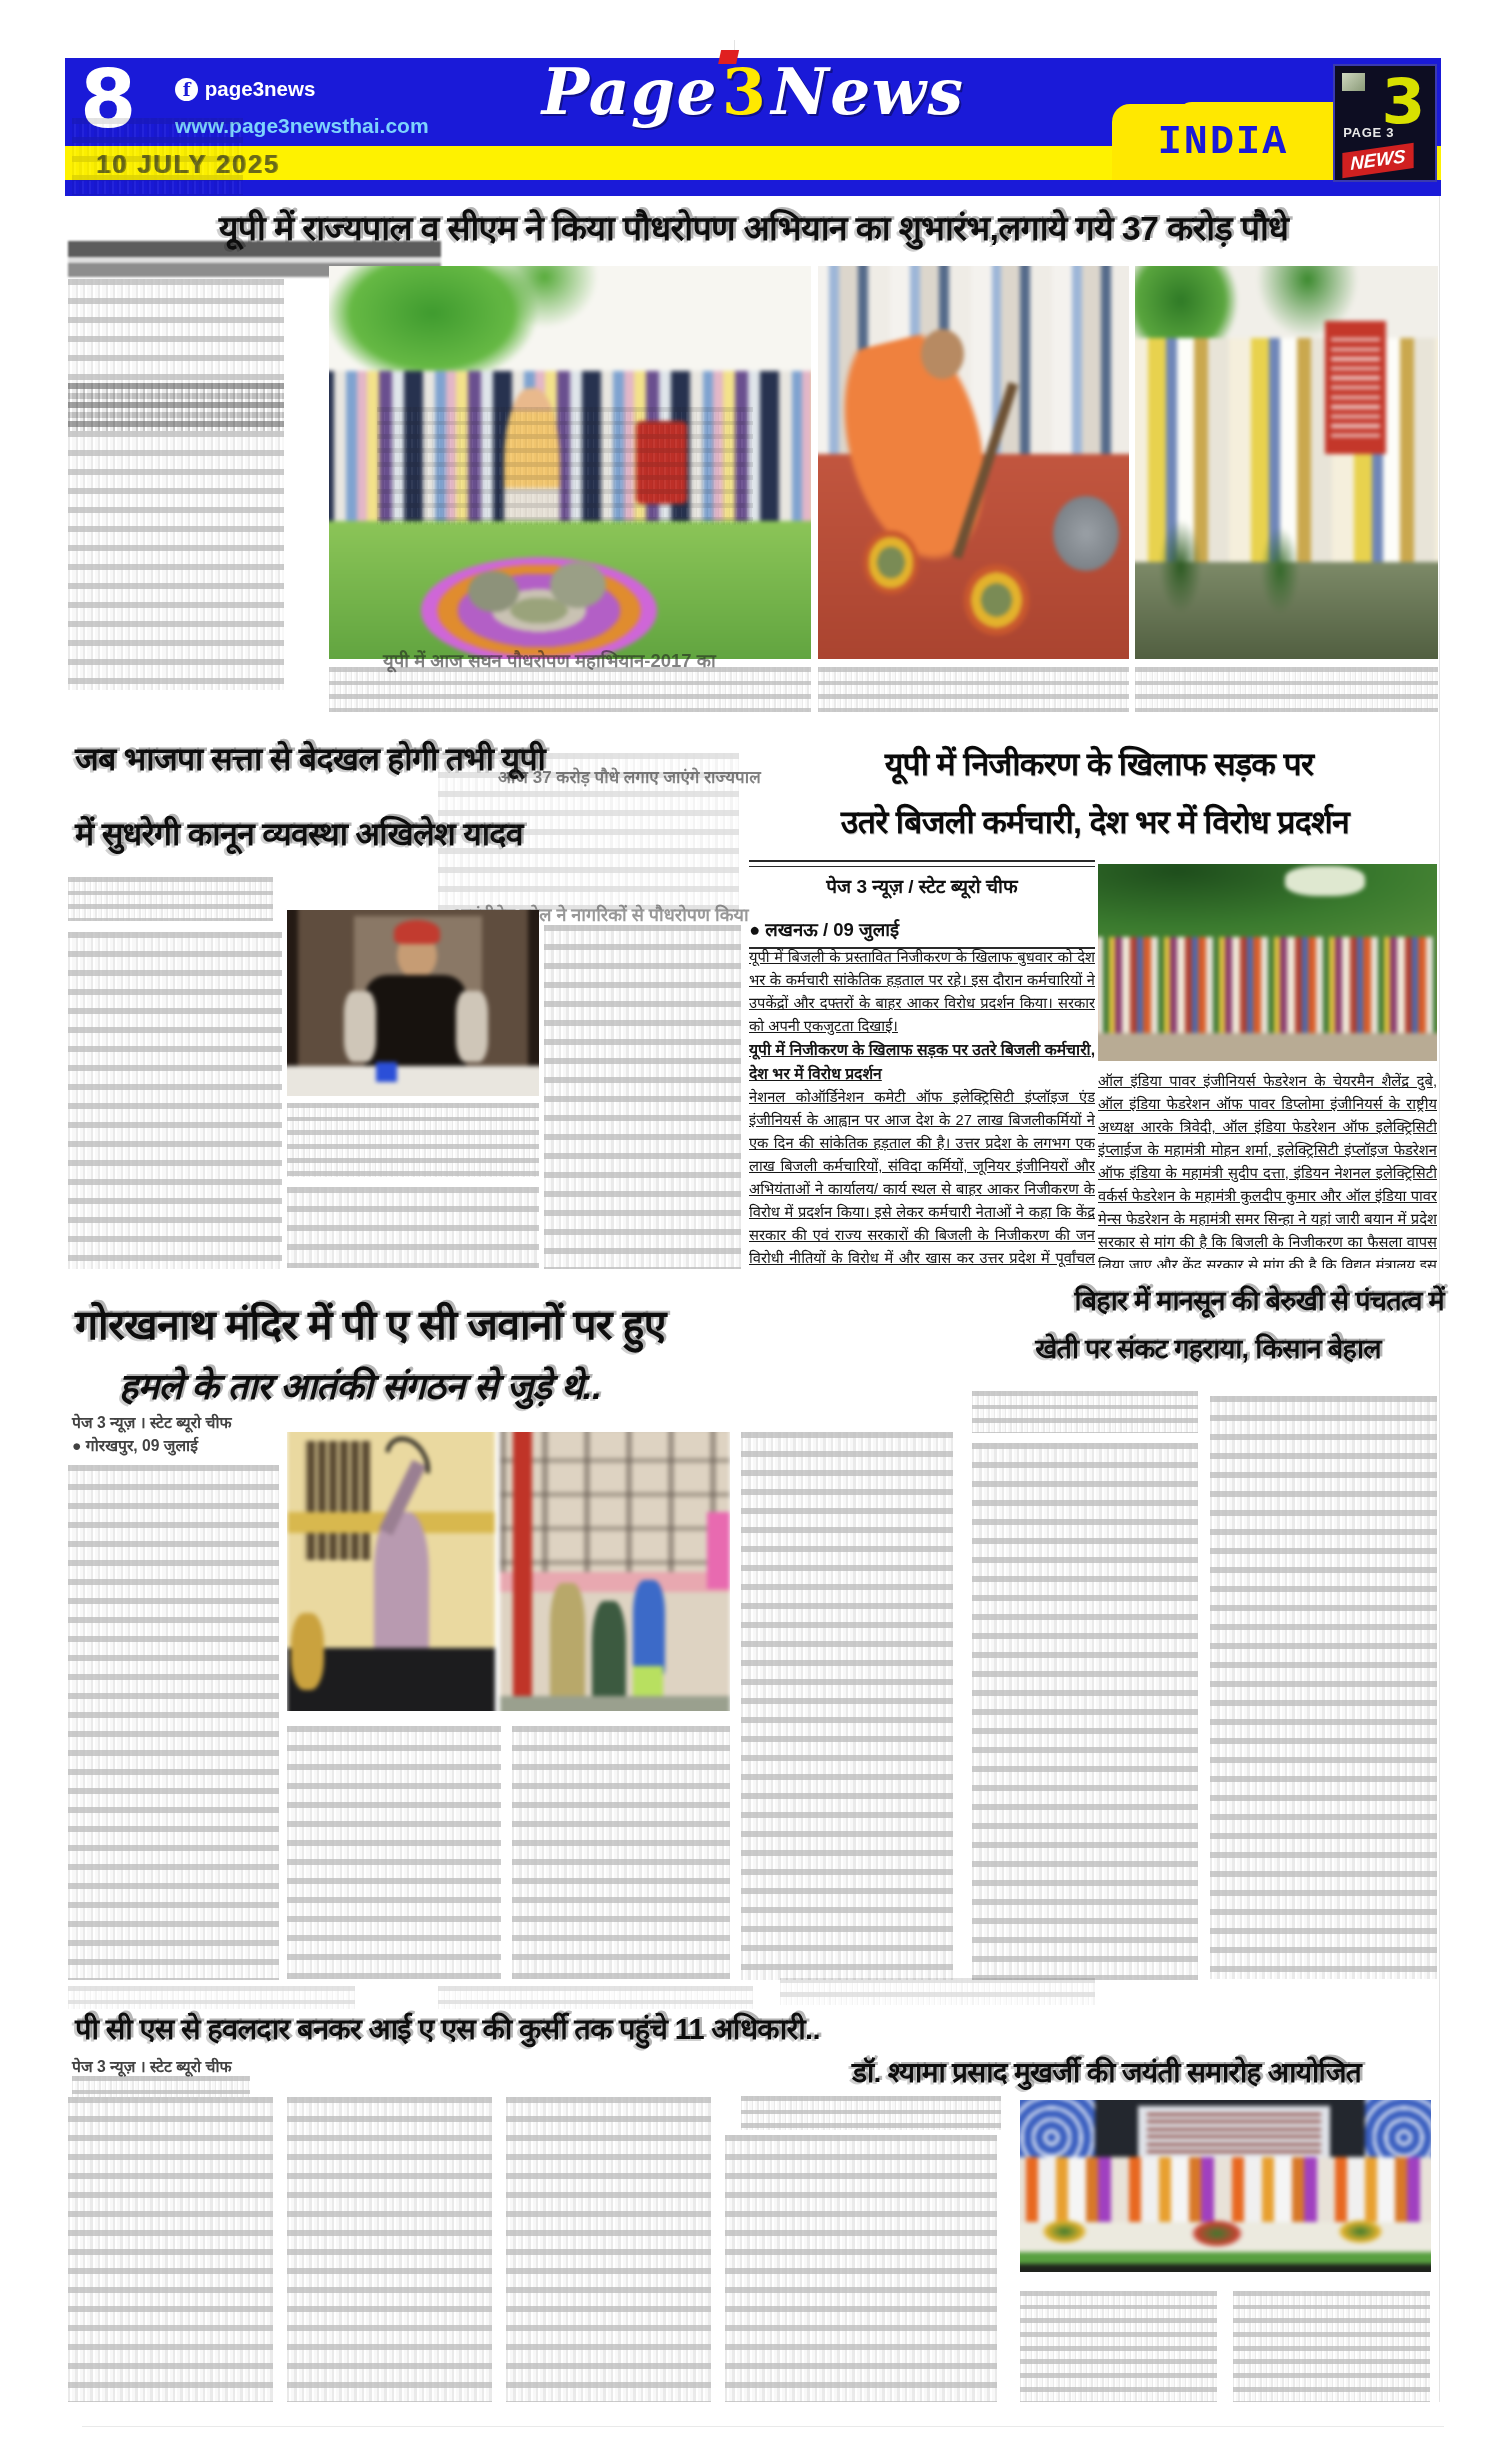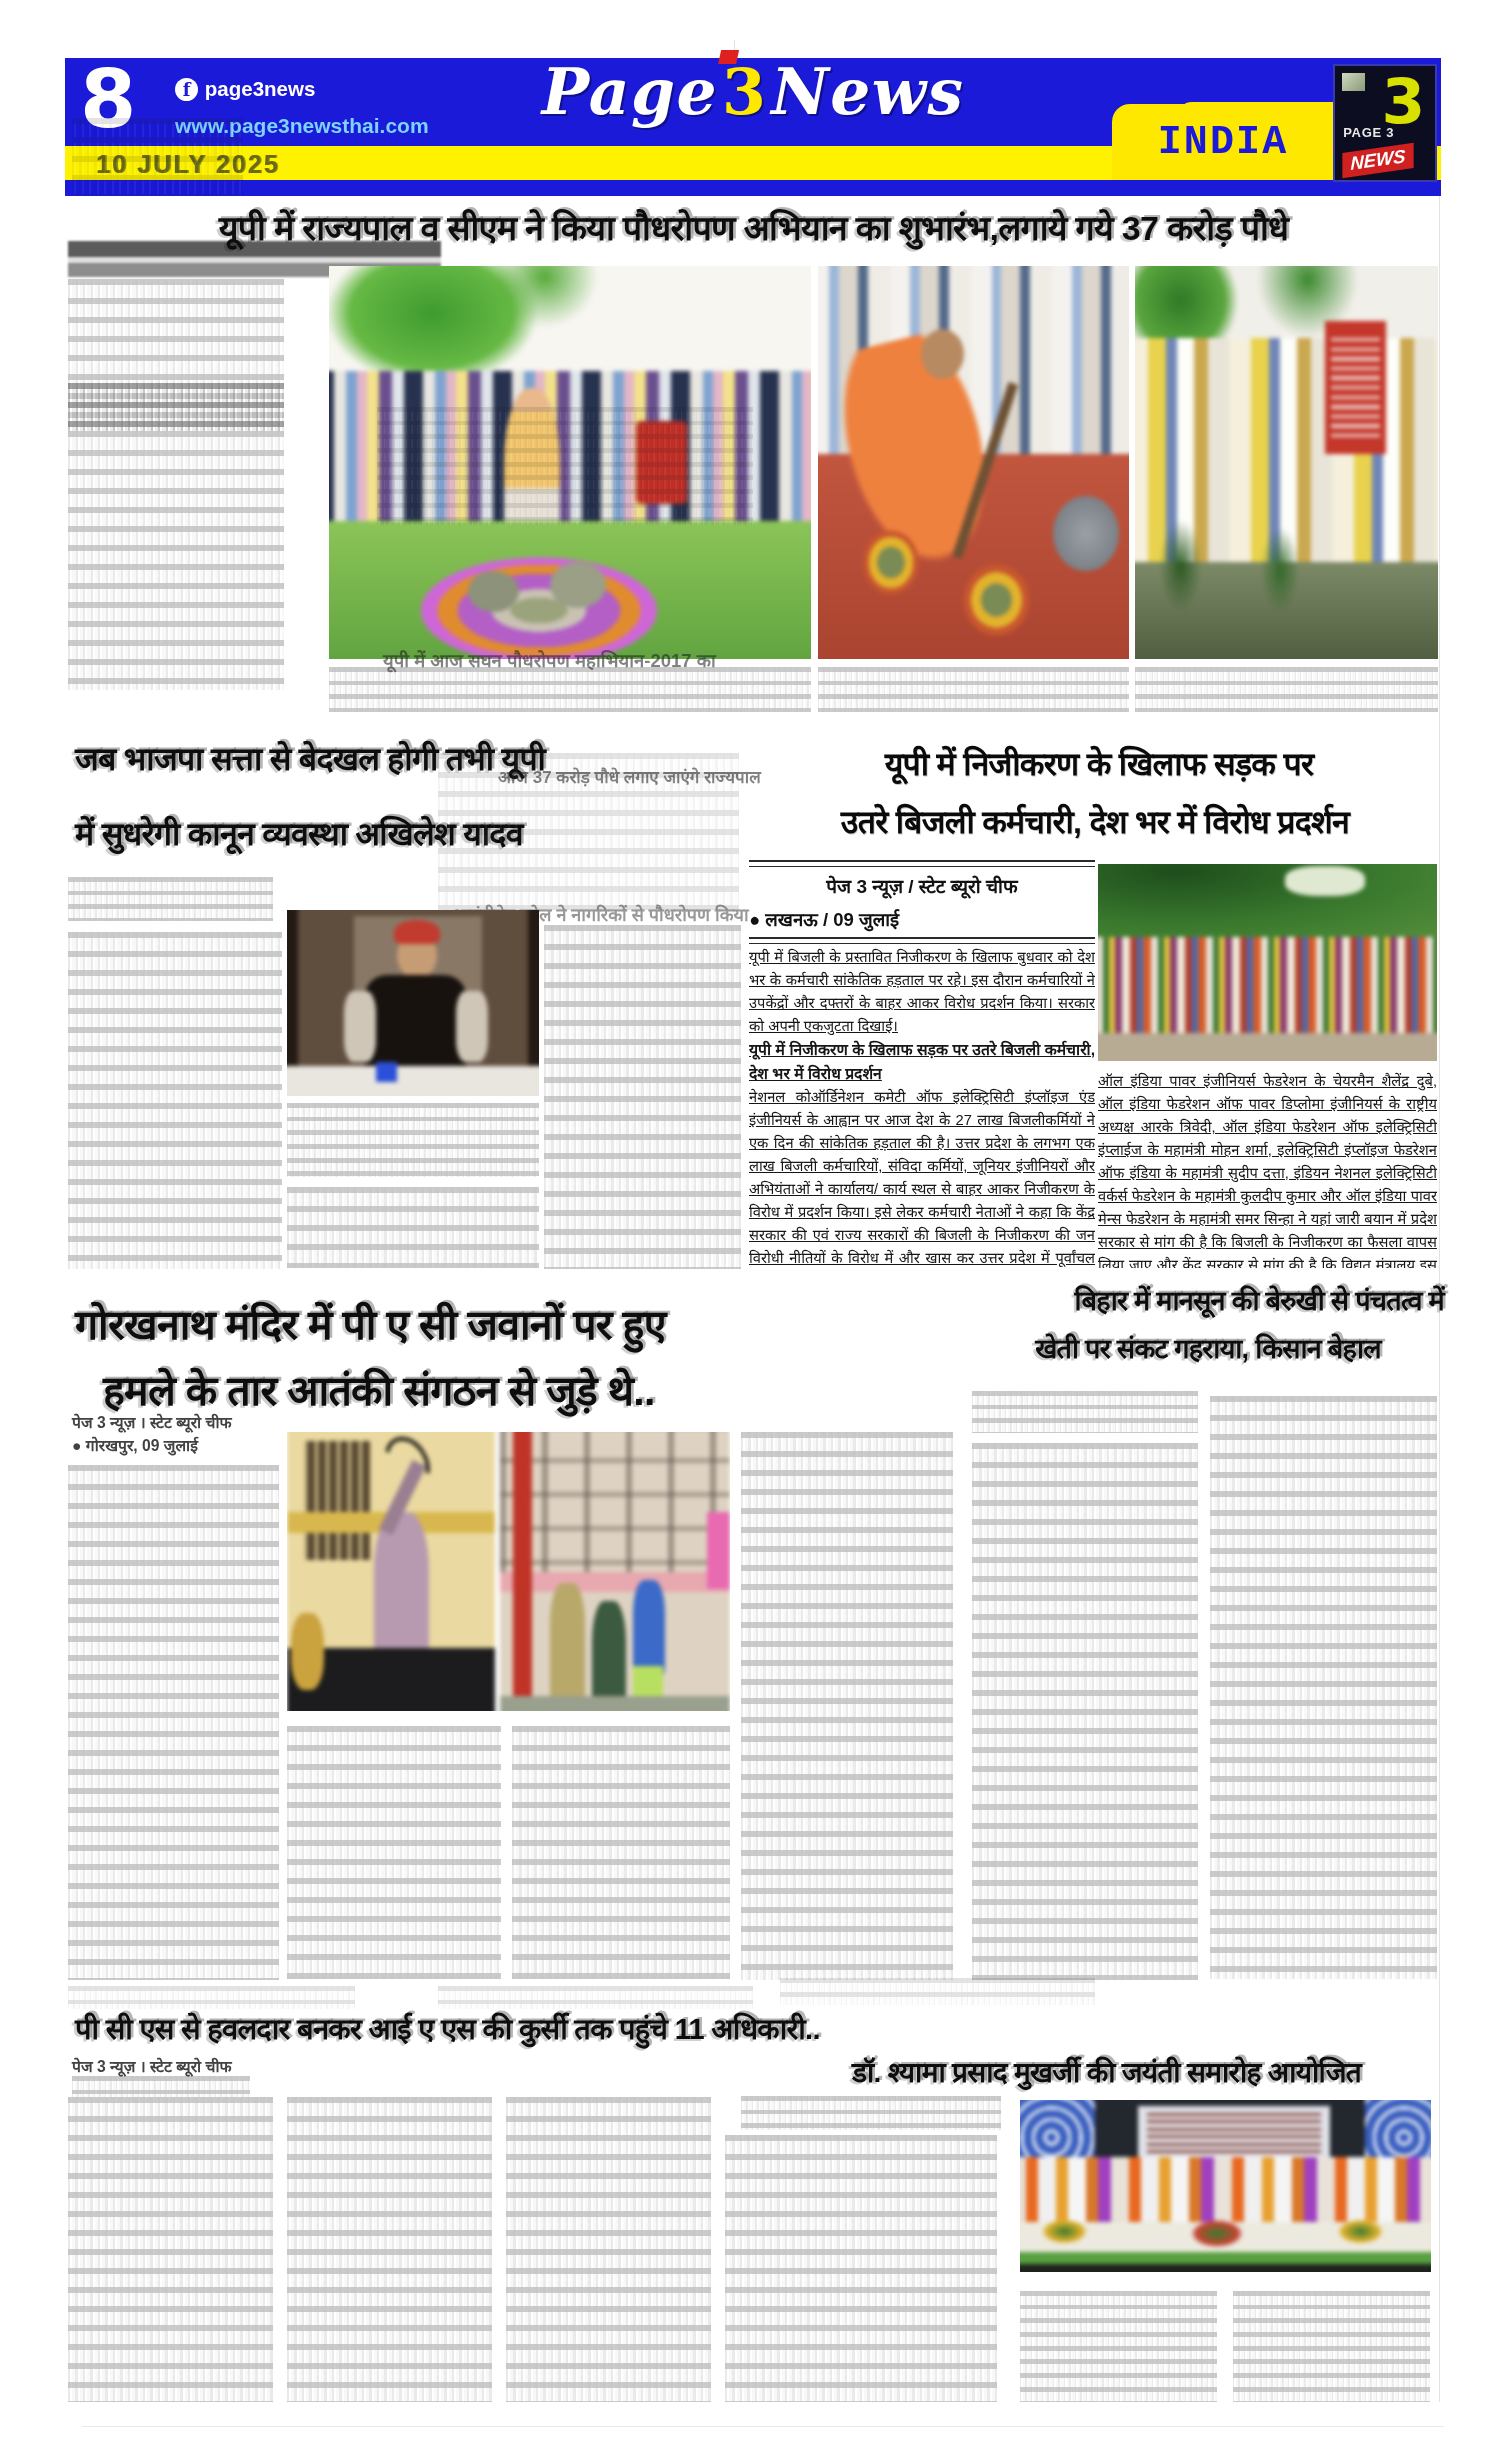--- a/index.html
+++ b/index.html
@@ -180,21 +180,21 @@
   <div class="gl cap med abs" style="left:287px;top:1103px;width:252px;height:74px;"></div>
   <div class="gl med abs" style="left:287px;top:1187px;width:252px;height:81px;"></div>
   <div class="gl med abs" style="left:544px;top:925px;width:197px;height:344px;"></div>
 
   <div class="h-clean abs" style="left:767px;top:741px;width:664px;font-size:32px;text-align:center;">यूपी में निजीकरण के खिलाफ सड़क पर</div>
   <div class="h-clean abs" style="left:753px;top:799px;width:684px;font-size:32px;text-align:center;">उतरे बिजली कर्मचारी, देश भर में विरोध प्रदर्शन</div>
 
   <div class="abs" style="left:749px;top:860px;width:346px;">
     <div class="rule"></div>
     <div class="byline1" style="margin-top:5.5px;">पेज 3 न्यूज़ /  स्टेट ब्यूरो चीफ</div>
-    <div class="byline2" style="margin-top:7px;">●  लखनऊ /  09  जुलाई</div>
+    <div class="byline2" style="margin-top:17px;">●  लखनऊ /  09  जुलाई</div>
     <div class="rule" style="margin-top:6.8px;"></div>
   </div>
 
   <div class="photo" style="left:1098px;top:864px;width:339px;height:197px;">
     <div class="art">
       <div style="left:0;top:0;width:100%;height:40%;background:radial-gradient(at 25% 15%,#1e4d1c,#3a7a2e 55%,#568f3c);"></div>
       <div style="left:55%;top:4%;width:22%;height:14%;background:#dfe8d0;border-radius:40%;"></div>
       <div style="left:0;top:38%;width:100%;height:46%;background:repeating-linear-gradient(90deg,#d85c28 0 8.2px,#e8e4da 8.2px 15px,#3e7a34 15px 20.5px,#e0c23e 20.5px 27px,#8a3a6e 27px 34px,#f0ead8 34px 42px,#b04030 42px 49px,#4a6ab0 49px 55px);"></div>
       <div style="left:0;top:84%;width:100%;height:16%;background:#b8ab94;"></div>
     </div>
@@ -203,21 +203,21 @@
   <div class="bodytext abs" style="left:749px;top:946px;width:346px;height:324px;">
     <span>यूपी में बिजली के प्रस्तावित निजीकरण के खिलाफ बुधवार को देश भर के कर्मचारी सांकेतिक हड़ताल पर रहे। इस दौरान कर्मचारियों ने उपकेंद्रों और दफ्तरों के बाहर आकर विरोध प्रदर्शन किया। सरकार को अपनी एकजुटता दिखाई।</span><br>
     <span class="sub">यूपी में निजीकरण के खिलाफ सड़क पर उतरे बिजली कर्मचारी, देश भर में विरोध प्रदर्शन</span><br>
     <span>नेशनल कोऑर्डिनेशन कमेटी ऑफ इलेक्ट्रिसिटी इंप्लॉइज एंड इंजीनियर्स के आह्वान पर आज देश के 27 लाख बिजलीकर्मियों ने एक दिन की सांकेतिक हड़ताल की है। उत्तर प्रदेश के लगभग एक लाख बिजली कर्मचारियों, संविदा कर्मियों, जूनियर इंजीनियरों और अभियंताओं ने कार्यालय/ कार्य स्थल से बाहर आकर निजीकरण के विरोध में प्रदर्शन किया। इसे लेकर कर्मचारी नेताओं ने कहा कि केंद्र सरकार की एवं राज्य सरकारों की बिजली के निजीकरण की जन विरोधी नीतियों के विरोध में और खास कर उत्तर प्रदेश में पूर्वांचल विद्युत वितरण निगम एवं दक्षिणांचल विद्युत वितरण निगम के निजीकरण के विरोध में देश के सभी प्रांतों के लगभग 27 लाख बिजलीकर्मियों ने एक दिन की सांकेतिक हड़ताल कर अपनी एकजुटता का परिचय दिया है।</span>
   </div>
   <div class="bodytext abs" style="left:1098px;top:1070px;width:339px;height:198px;">
     <span>ऑल इंडिया पावर इंजीनियर्स फेडरेशन के चेयरमैन शैलेंद्र दुबे, ऑल इंडिया फेडरेशन ऑफ पावर डिप्लोमा इंजीनियर्स के राष्ट्रीय अध्यक्ष आरके त्रिवेदी, ऑल इंडिया फेडरेशन ऑफ इलेक्ट्रिसिटी इंप्लाईज के महामंत्री मोहन शर्मा, इलेक्ट्रिसिटी इंप्लॉइज फेडरेशन ऑफ इंडिया के महामंत्री सुदीप दत्ता, इंडियन नेशनल इलेक्ट्रिसिटी वर्कर्स फेडरेशन के महामंत्री कुलदीप कुमार और ऑल इंडिया पावर मेन्स फेडरेशन के महामंत्री समर सिन्हा ने यहां जारी बयान में प्रदेश सरकार से मांग की है कि बिजली के निजीकरण का फैसला वापस लिया जाए और केंद्र सरकार से मांग की है कि विद्युत मंत्रालय इस मामले में पहल कर उत्तर प्रदेश में बिजली के निजीकरण का फैसला निरस्त करवाना सुनिश्चित करें।</span>
   </div>
 
   <div class="h-ghost abs" style="left:75px;top:1295px;width:890px;font-size:41px;">गोरखनाथ मंदिर में पी ए सी जवानों पर हुए</div>
-  <div class="h-ghost abs" style="left:103px;top:1361px;width:862px;font-size:41px;">हमले के तार आतंकी संगठन से जुड़े थे..</div>
+  <div class="h-ghost abs" style="left:119px;top:1361px;width:862px;font-size:36px;font-style:italic;">हमले के तार आतंकी संगठन से जुड़े थे..</div>
 
   <div class="h-ghost abs" style="left:972px;top:1281px;width:472px;font-size:27px;text-align:right;">बिहार में मानसून की बेरुखी से पंचतत्व में</div>
   <div class="h-ghost abs" style="left:972px;top:1329px;width:472px;font-size:27px;text-align:center;">खेती पर संकट गहराया, किसान बेहाल</div>
 
   <div class="smallby abs" style="left:72px;top:1411px;">पेज 3 न्यूज़ । स्टेट ब्यूरो चीफ</div>
   <div class="smallby abs" style="left:72px;top:1434px;">● गोरखपुर, 09 जुलाई</div>
   <div class="gl cap med abs" style="left:972px;top:1391px;width:226px;height:42px;"></div>
 
   <div class="photo" style="left:287px;top:1432px;width:443px;height:279px;background:#fff;">
     <div class="art" style="width:47%;left:0;">

